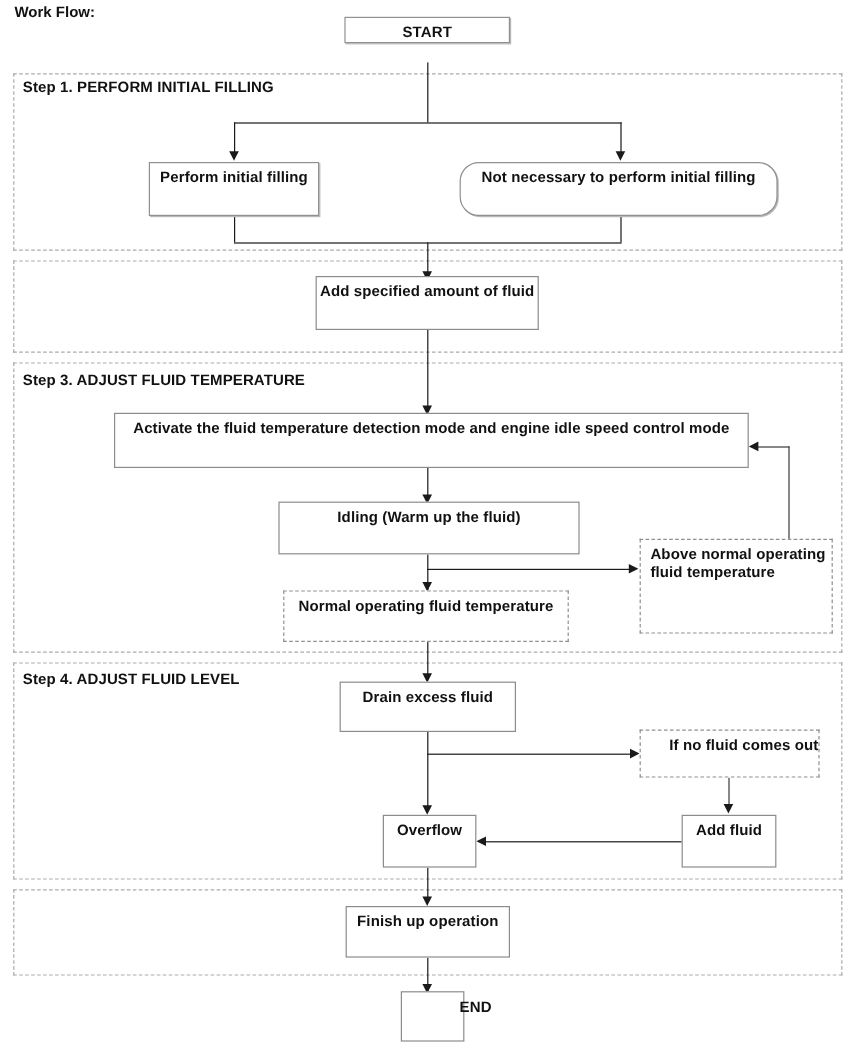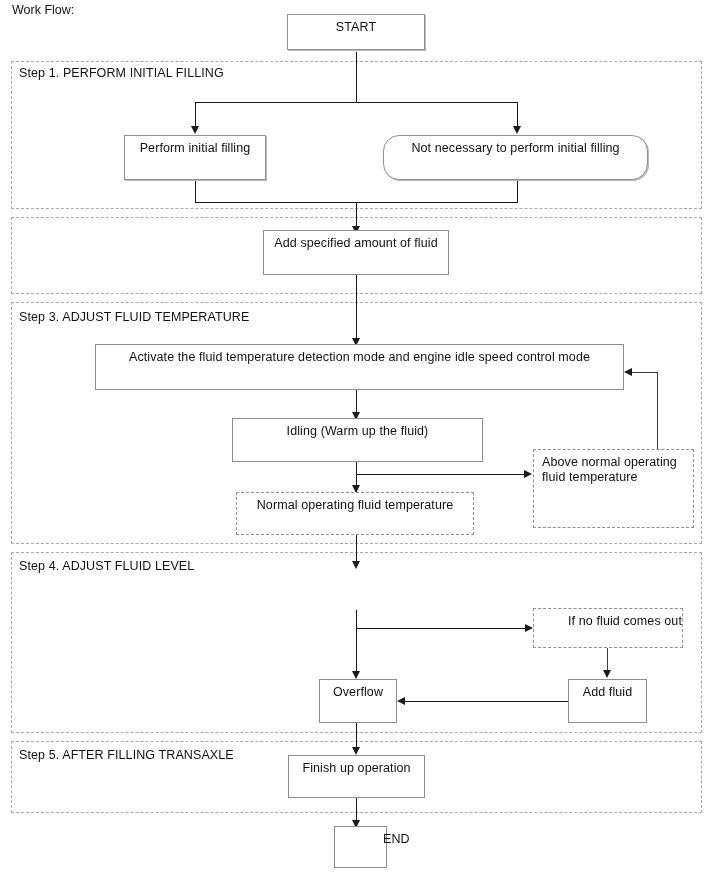--- a/index.html
+++ b/index.html
@@ -3,21 +3,21 @@
 <meta charset="utf-8">
 <style>
   html,body{margin:0;padding:0;}
   body{
     width:713px;height:882px;
     background:#ffffff;
     font-family:"Liberation Sans", sans-serif;
     color:#1a1a1a;
     overflow:hidden;
   }
-  #canvas{position:relative;width:713px;height:882px;}
+  #canvas{position:relative;width:713px;height:882px;font-weight:bold;}
 
   
   .section{
     position:absolute;
     border:1px dashed #aaaaaa;
     box-sizing:border-box;
     background:transparent;
   }
   .section-label{
     position:absolute;
@@ -95,21 +95,20 @@
 
   <div class="section" style="left:11px;top:217px;width:691px;height:77px;"></div>
 
   <div class="section" style="left:11px;top:302px;width:691px;height:242px;"></div>
   <div class="section-label" style="left:19px;top:310px;">Step 3. ADJUST FLUID TEMPERATURE</div>
 
   <div class="section" style="left:11px;top:552px;width:691px;height:181px;"></div>
   <div class="section-label" style="left:19px;top:559px;">Step 4. ADJUST FLUID LEVEL</div>
 
   <div class="section" style="left:11px;top:741px;width:691px;height:72px;"></div>
-  <div class="section-label" style="left:19px;top:748px;">Step 5. AFTER FILLING TRANSAXLE</div>
 
   <div class="ln v" style="left:356px;top:52px;height:50px;"></div>
 
   <div class="ln h" style="left:195px;top:102px;width:323px;"></div>
 
   <div class="ln v" style="left:195px;top:102px;height:25px;"></div>
   <div class="arrow down" style="left:191px;top:126px;"></div>
 
   <div class="ln v" style="left:517px;top:102px;height:25px;"></div>
   <div class="arrow down" style="left:513px;top:126px;"></div>
@@ -152,37 +151,38 @@
   <div class="ln v thin" style="left:607px;top:701px;height:1px;"></div>
   <div class="ln h" style="left:404px;top:701px;width:204px;"></div>
   <div class="arrow left" style="left:397px;top:697px;"></div>
 
   <div class="ln v" style="left:356px;top:723px;height:28px;"></div>
   <div class="arrow down" style="left:352px;top:747px;"></div>
 
   <div class="ln v" style="left:356px;top:798px;height:28px;"></div>
   <div class="arrow down" style="left:352px;top:820px;"></div>
 
-  <div class="node solid" style="left:287px;top:14px;width:138px;height:36px;">START</div>
+  <div class="node solid" style="left:287px;top:14px;width:138px;height:22px;">START</div>
 
   <div class="node solid" style="left:124px;top:135px;width:142px;height:45px;">Perform initial filling</div>
 
   <div class="node solid" style="left:383px;top:135px;width:265px;height:45px;border-radius:16px;">Not necessary to perform initial filling</div>
 
   <div class="node" style="left:263px;top:230px;width:186px;height:45px;">Add specified amount of fluid</div>
 
   <div class="node" style="left:95px;top:344px;width:529px;height:46px;">Activate the fluid temperature detection mode and engine idle speed control mode</div>
 
   <div class="node" style="left:232px;top:418px;width:251px;height:44px;">Idling (Warm up the fluid)</div>
 
   <div class="node dashed leftalign" style="left:533px;top:449px;width:161px;height:79px;white-space:pre-line;">Above normal operating
 fluid temperature</div>
 
   <div class="node dashed" style="left:236px;top:492px;width:238px;height:43px;">Normal operating fluid temperature</div>
 
+  <div class="node" style="left:283px;top:568px;width:147px;height:42px;">Drain excess fluid</div>
 
   <div class="node dashed" style="left:533px;top:608px;width:150px;height:40px;text-align:right;">If no fluid comes out</div>
 
   <div class="node" style="left:319px;top:679px;width:78px;height:44px;">Overflow</div>
 
   <div class="node" style="left:568px;top:679px;width:79px;height:44px;">Add fluid</div>
 
   <div class="node" style="left:288px;top:755px;width:137px;height:43px;">Finish up operation</div>
 
   <div class="node" style="left:334px;top:826px;width:53px;height:42px;padding-left:48px;">END</div>

